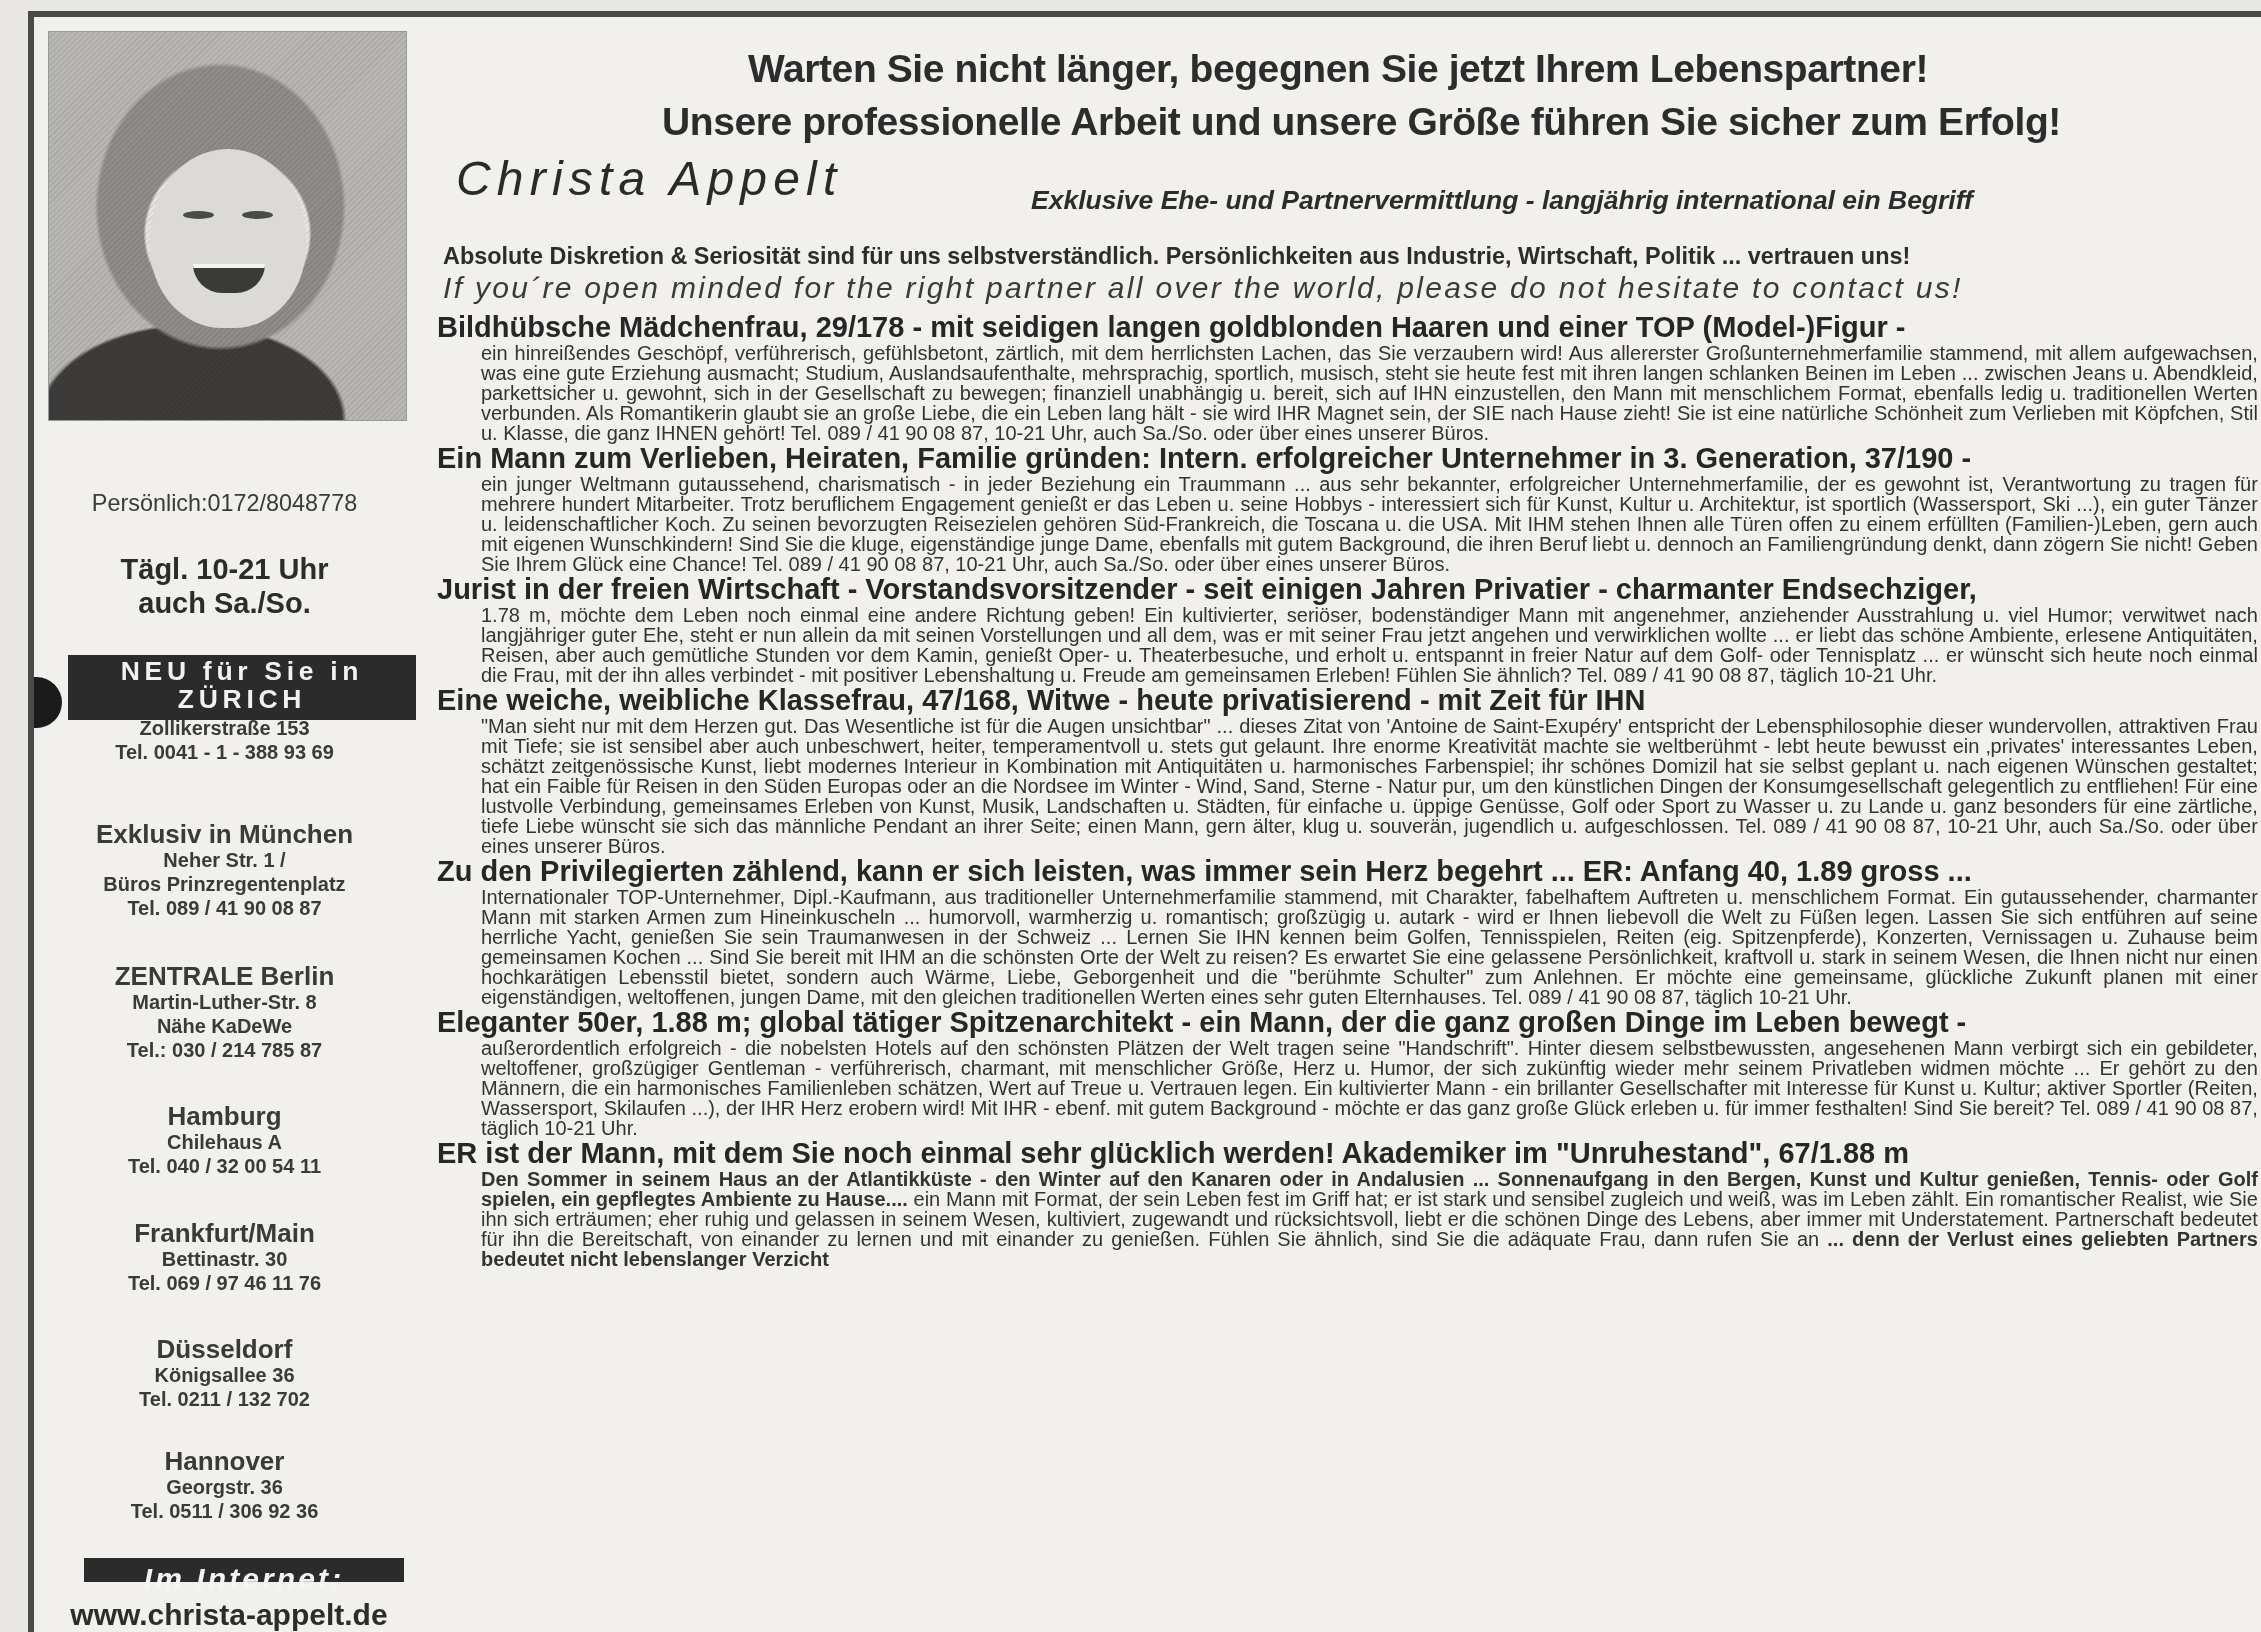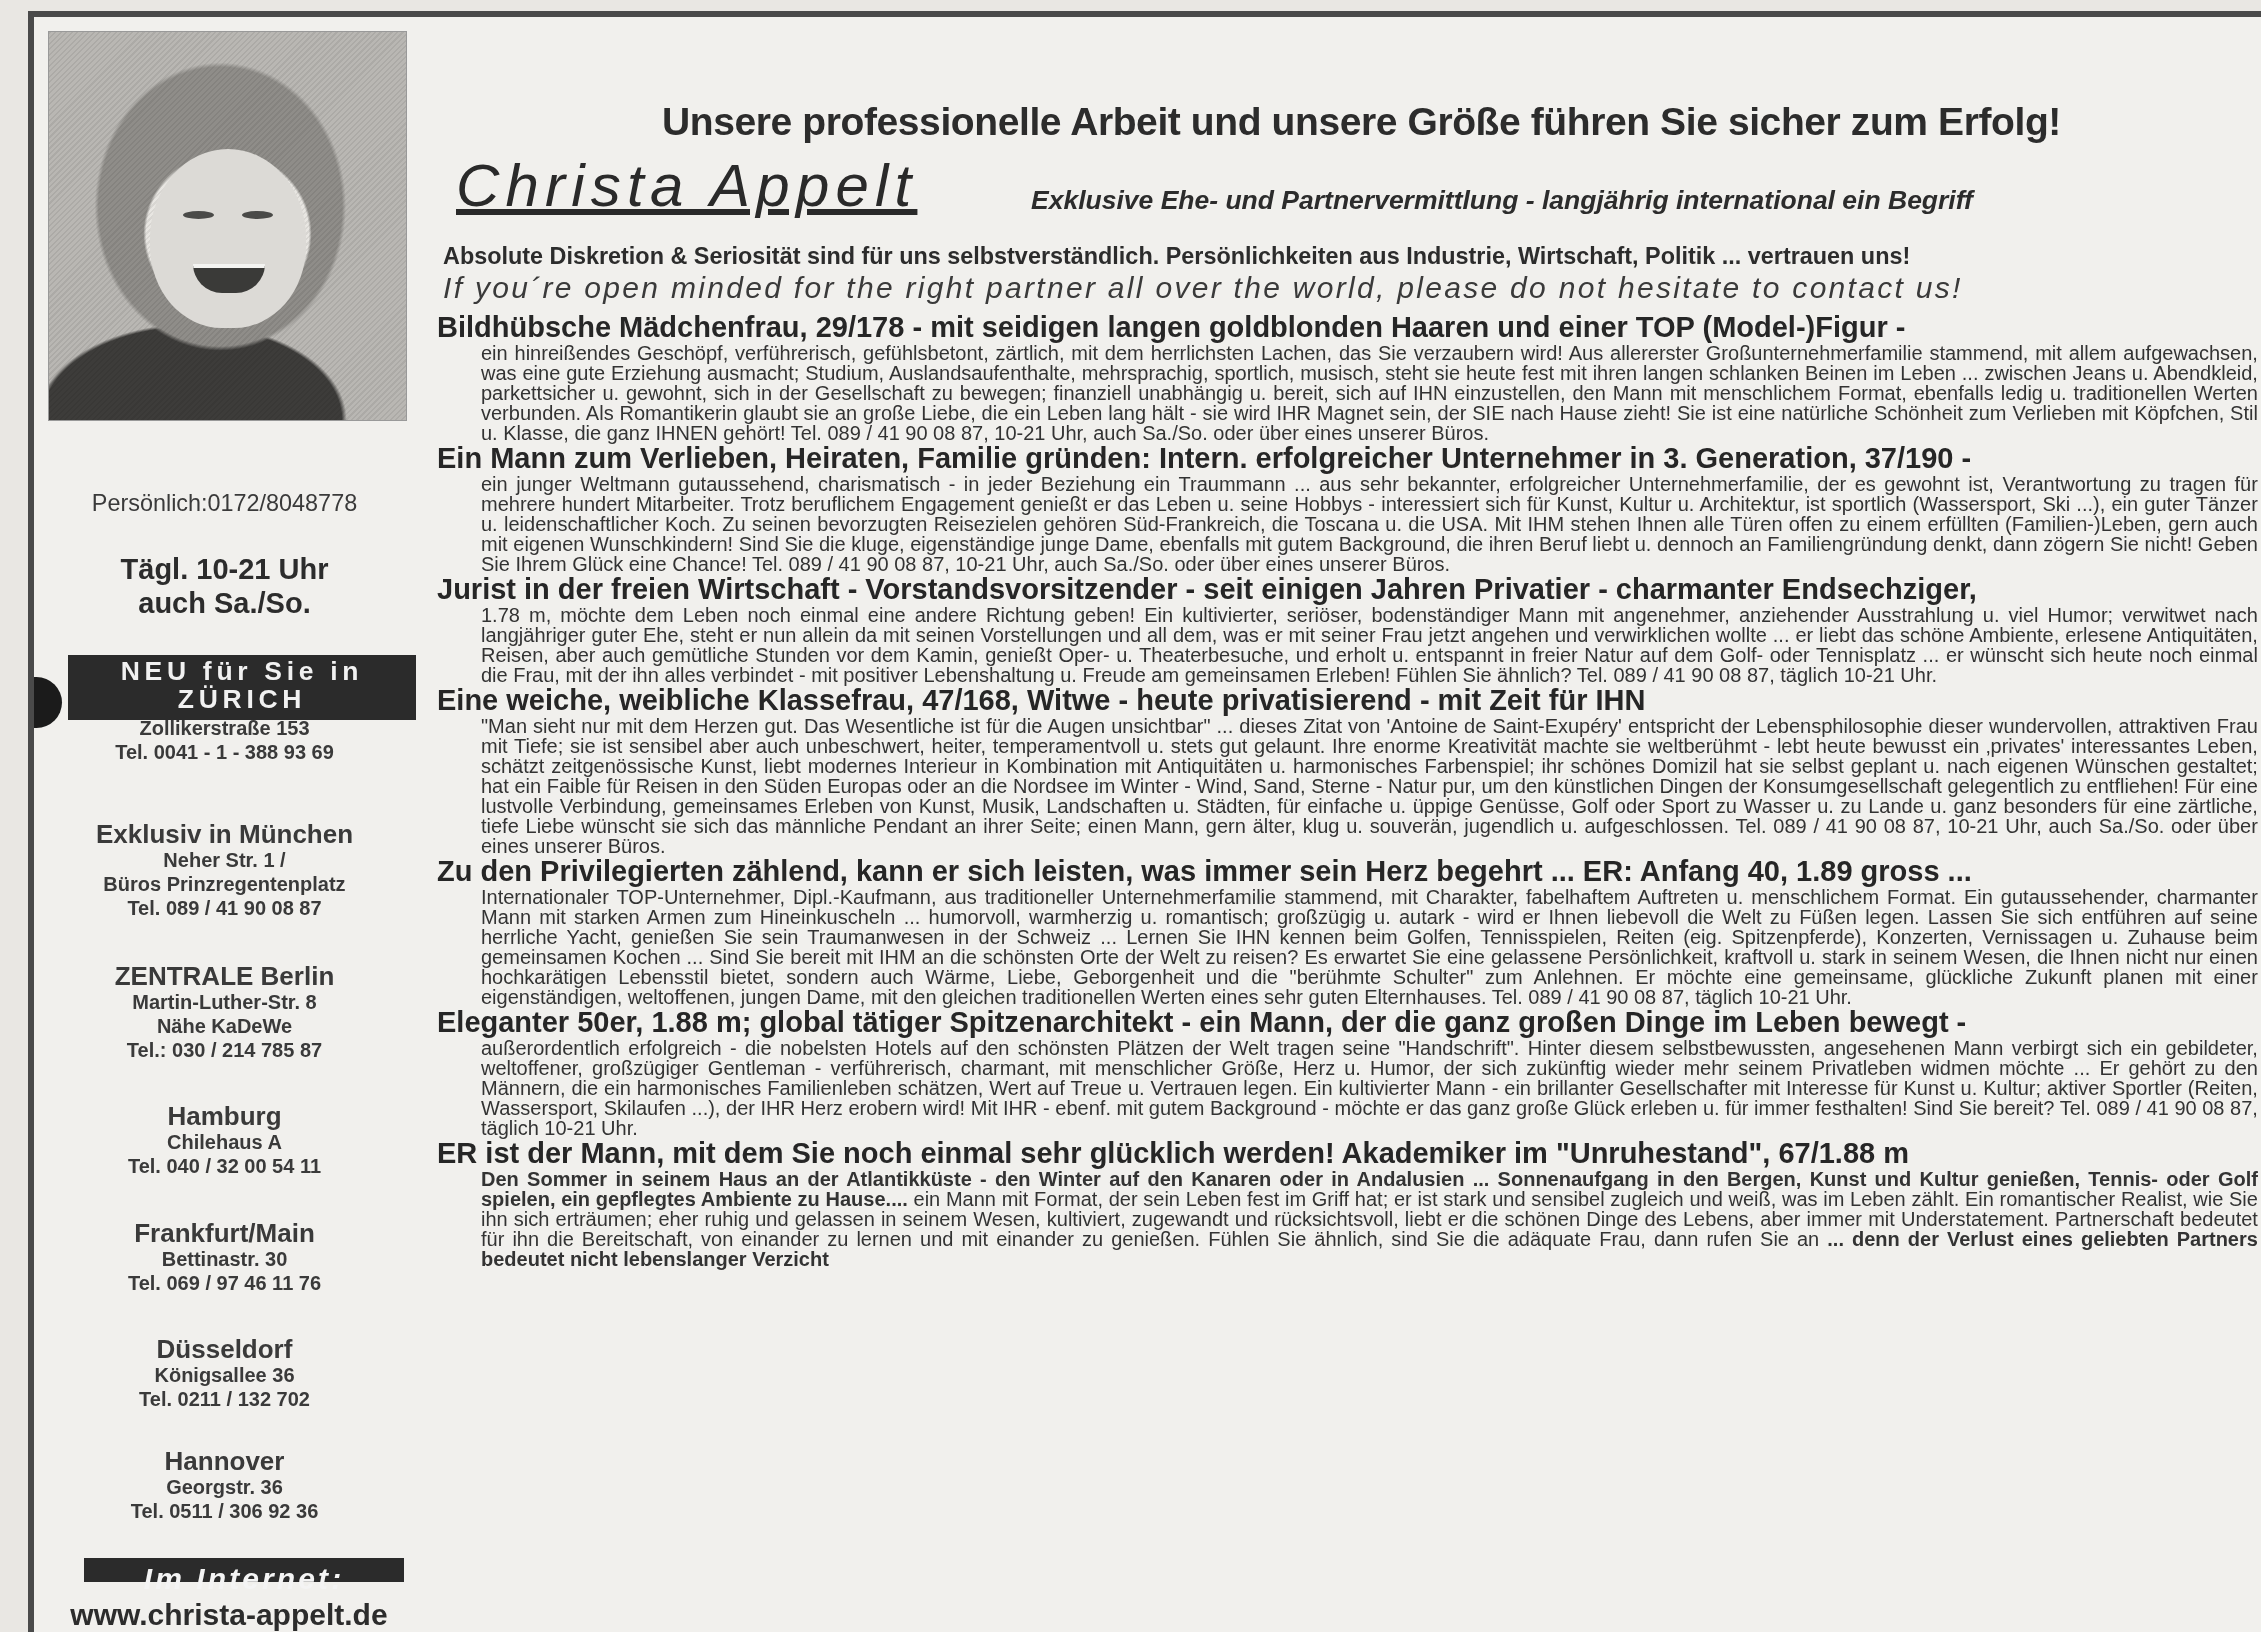--- a/index.html
+++ b/index.html
@@ -47,21 +47,21 @@
     position:absolute; left:50px; top:1552px; width:320px; height:24px;
     background:#2b2b2b; color:#f4f4f4; font-weight:bold; font-style:italic;
     font-size:30px; letter-spacing:3.1px; line-height:41px;
   }
   .website { position:absolute; left:0; width:390px; top:1591px; font-size:30px; font-weight:bold; color:#2c2c2c; }
 
   
   .main { position:absolute; left:381px; top:0; right:0; height:100%; }
   .headline1 { position:absolute; left:0; right:0; top:30px; text-align:center; font-size:39px; font-weight:bold; color:#2c2c2c; letter-spacing:-0.4px; }
   .headline2 { position:absolute; left:0; right:0; top:83px; text-align:center; font-size:39px; font-weight:bold; color:#2c2c2c; letter-spacing:-0.4px; padding-left:47px; }
-  .brand { position:absolute; left:41px; top:134px; font-size:60px; font-style:italic; letter-spacing:6.2px; color:#2a2a2a;text-decoration:underline; }
+  .brand { position:absolute; left:41px; top:134px; font-size:48px; font-style:italic; letter-spacing:6.2px; color:#2a2a2a; }
   .tagline { position:absolute; left:616px; top:168px; font-size:26.5px; font-weight:bold; font-style:italic; color:#2c2c2c; white-space:nowrap; }
   .discretion { position:absolute; left:28px; top:226px; font-size:23.4px; font-weight:bold; color:#2c2c2c; white-space:nowrap; }
   .english { position:absolute; left:28px; top:254px; font-size:30px; font-style:italic; letter-spacing:2.3px; color:#3a3a3a; white-space:nowrap; }
 
   
   .ads { position:absolute; left:22px; top:295px; right:3.1px; }
   .ad-title { font-size:29px; font-weight:bold; line-height:31px; color:#262626; white-space:nowrap; overflow:hidden; }
   .ad-body { font-size:20px; line-height:20px; color:#333; text-align:justify;margin-left:44px; }
   .ad-body .b { font-weight:bold; }
   .fold { position:absolute; left:0; top:660px; width:28px; height:51px; background:#1b1b1b; border-radius:0 31px 31px 0; }
@@ -135,20 +135,21 @@
       <div class="city">Hannover</div>
       <div>Georgstr. 36</div>
       <div>Tel. 0511 / 306 92 36</div>
     </div>
 
     <div class="internet-banner" style="top:1541px">Im Internet:</div>
     <div class="website" style="top:1581px">www.christa-appelt.de</div>
   </div>
 
   <div class="main">
+    <div class="headline1">Warten Sie nicht länger, begegnen Sie jetzt Ihrem Lebenspartner!</div>
     <div class="headline2">Unsere professionelle Arbeit und unsere Größe führen Sie sicher zum Erfolg!</div>
     <div class="brand">Christa Appelt</div>
     <div class="tagline">Exklusive Ehe- und Partnervermittlung - langjährig international ein Begriff</div>
     <div class="discretion">Absolute Diskretion &amp; Seriosität sind für uns selbstverständlich. Persönlichkeiten aus Industrie, Wirtschaft, Politik ... vertrauen uns!</div>
     <div class="english">If you´re open minded for the right partner all over the world, please do not hesitate to contact us!</div>
 
     <div class="ads">
       <div class="ad">
         <div class="ad-title">Bildhübsche Mädchenfrau, 29/178 - mit seidigen langen goldblonden Haaren und einer TOP (Model-)Figur -</div>
         <div class="ad-body">ein hinreißendes Geschöpf, verführerisch, gefühlsbetont, zärtlich, mit dem herrlichsten Lachen, das Sie verzaubern wird! Aus allererster Großunternehmerfamilie stammend, mit allem aufgewachsen, was eine gute Erziehung ausmacht; Studium, Auslandsaufenthalte, mehrsprachig, sportlich, musisch, steht sie heute fest mit ihren langen schlanken Beinen im Leben ... zwischen Jeans u. Abendkleid, parkettsicher u. gewohnt, sich in der Gesellschaft zu bewegen; finanziell unabhängig u. bereit, sich auf IHN einzustellen, den Mann mit menschlichem Format, ebenfalls ledig u. traditionellen Werten verbunden. Als Romantikerin glaubt sie an große Liebe, die ein Leben lang hält - sie wird IHR Magnet sein, der SIE nach Hause zieht! Sie ist eine natürliche Schönheit zum Verlieben mit Köpfchen, Stil u. Klasse, die ganz IHNEN gehört! Tel. 089 / 41 90 08 87, 10-21 Uhr, auch Sa./So. oder über eines unserer Büros.</div>

